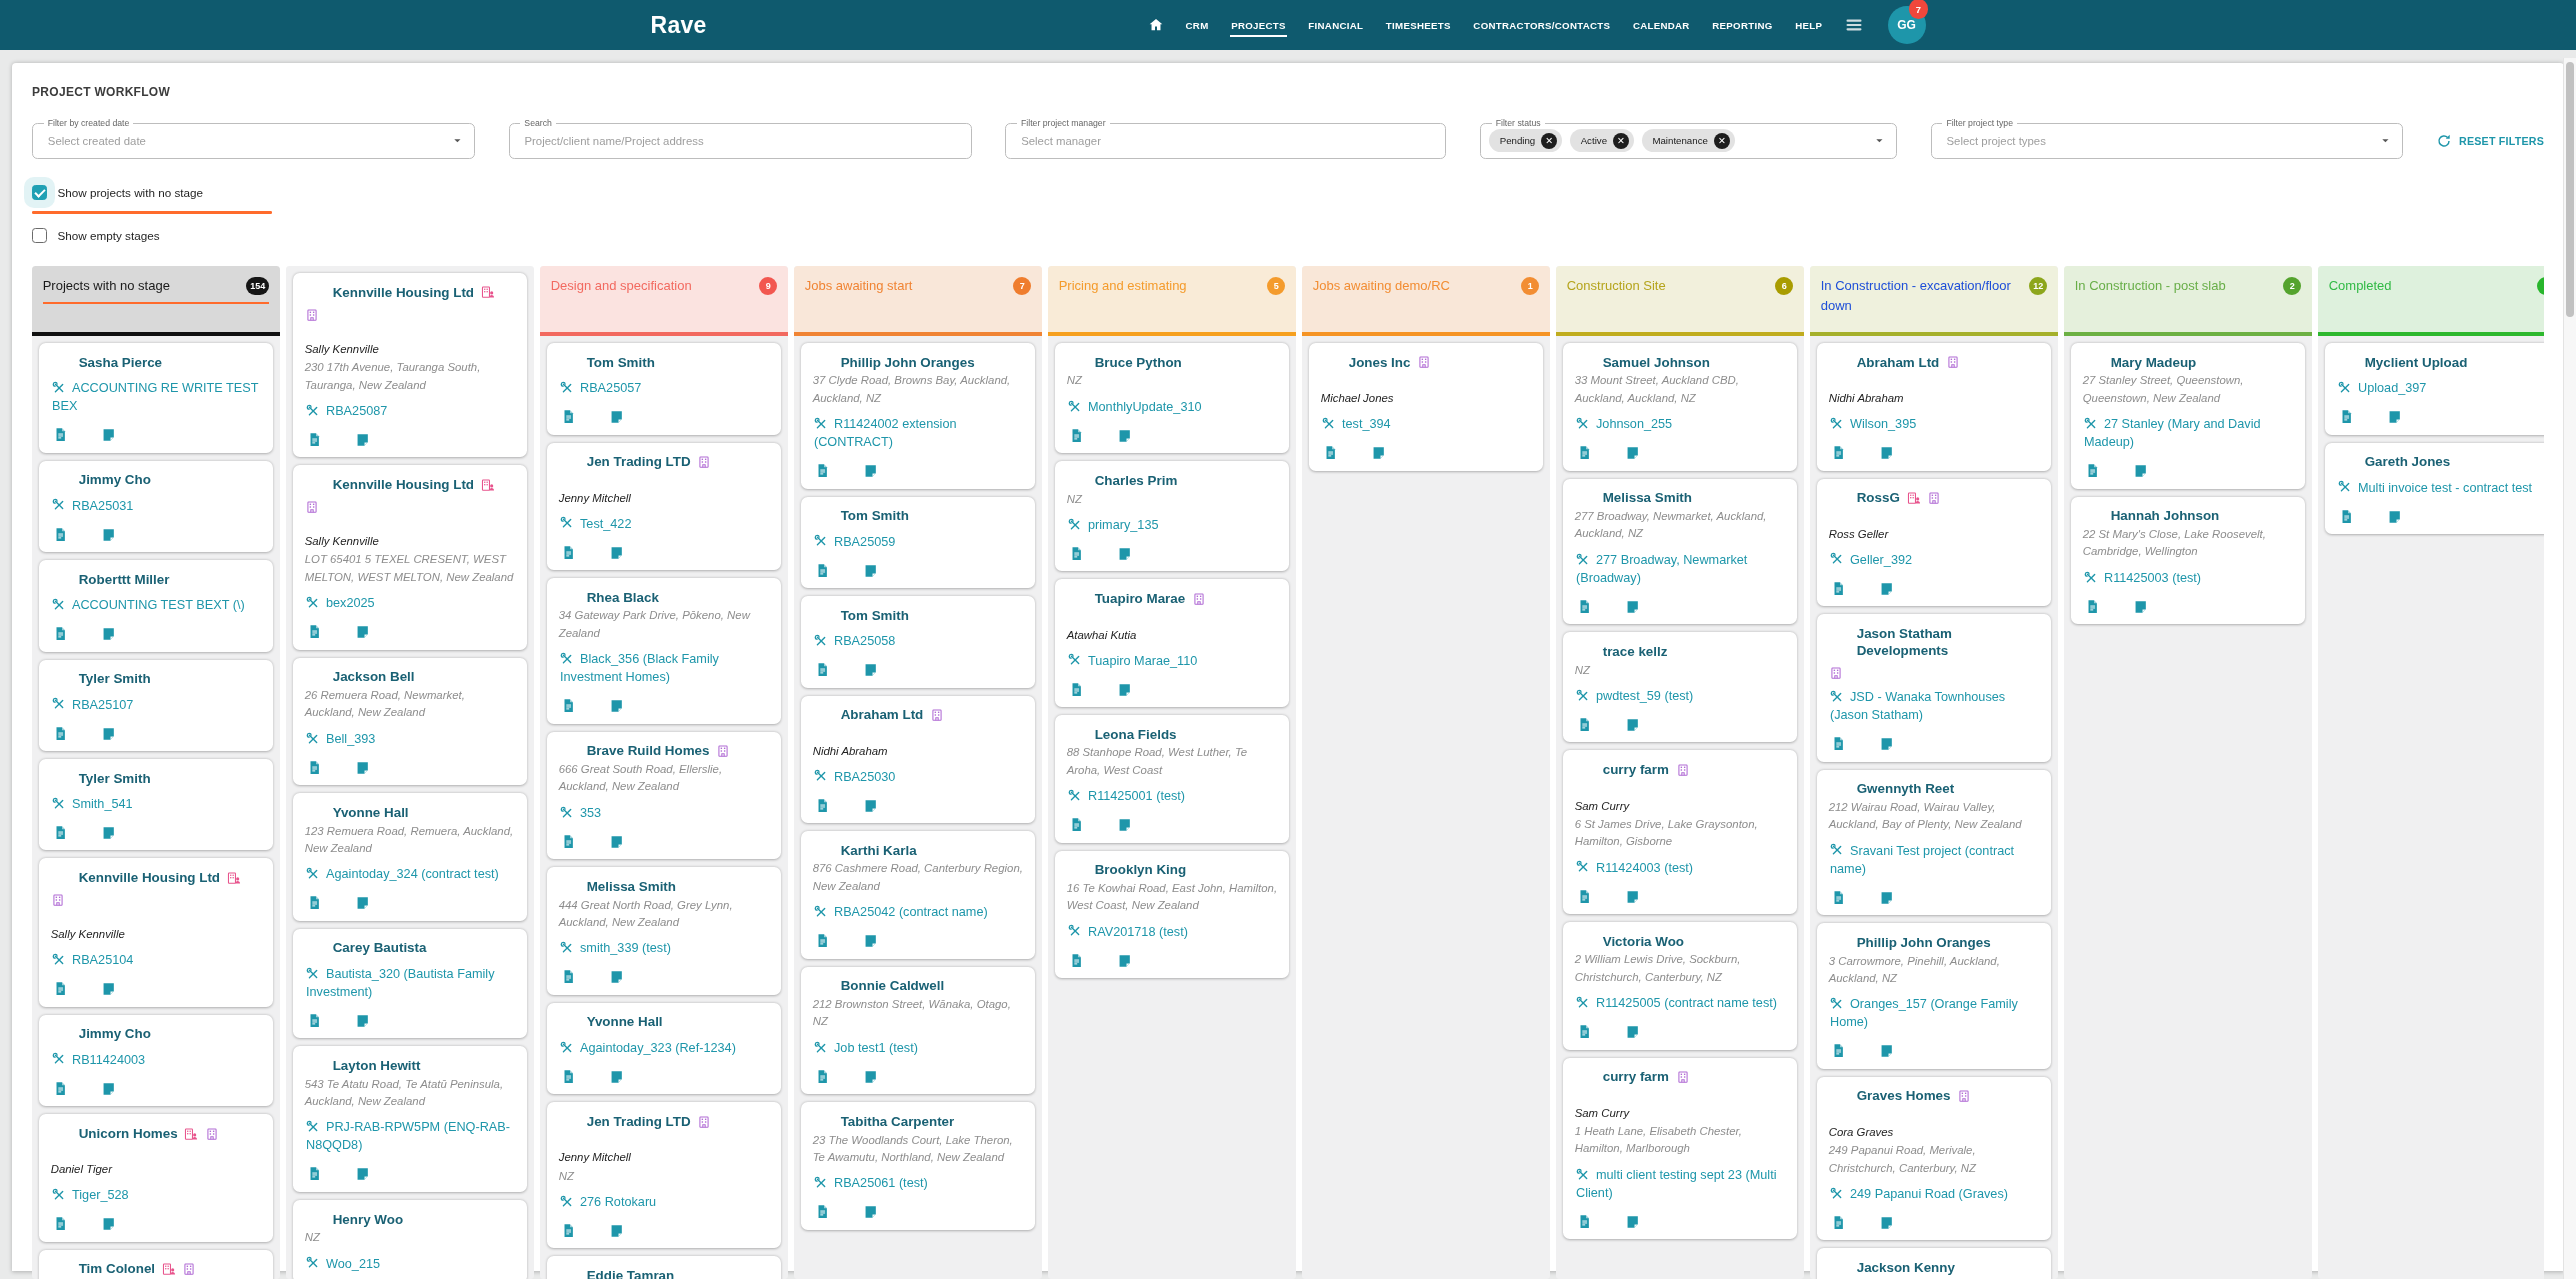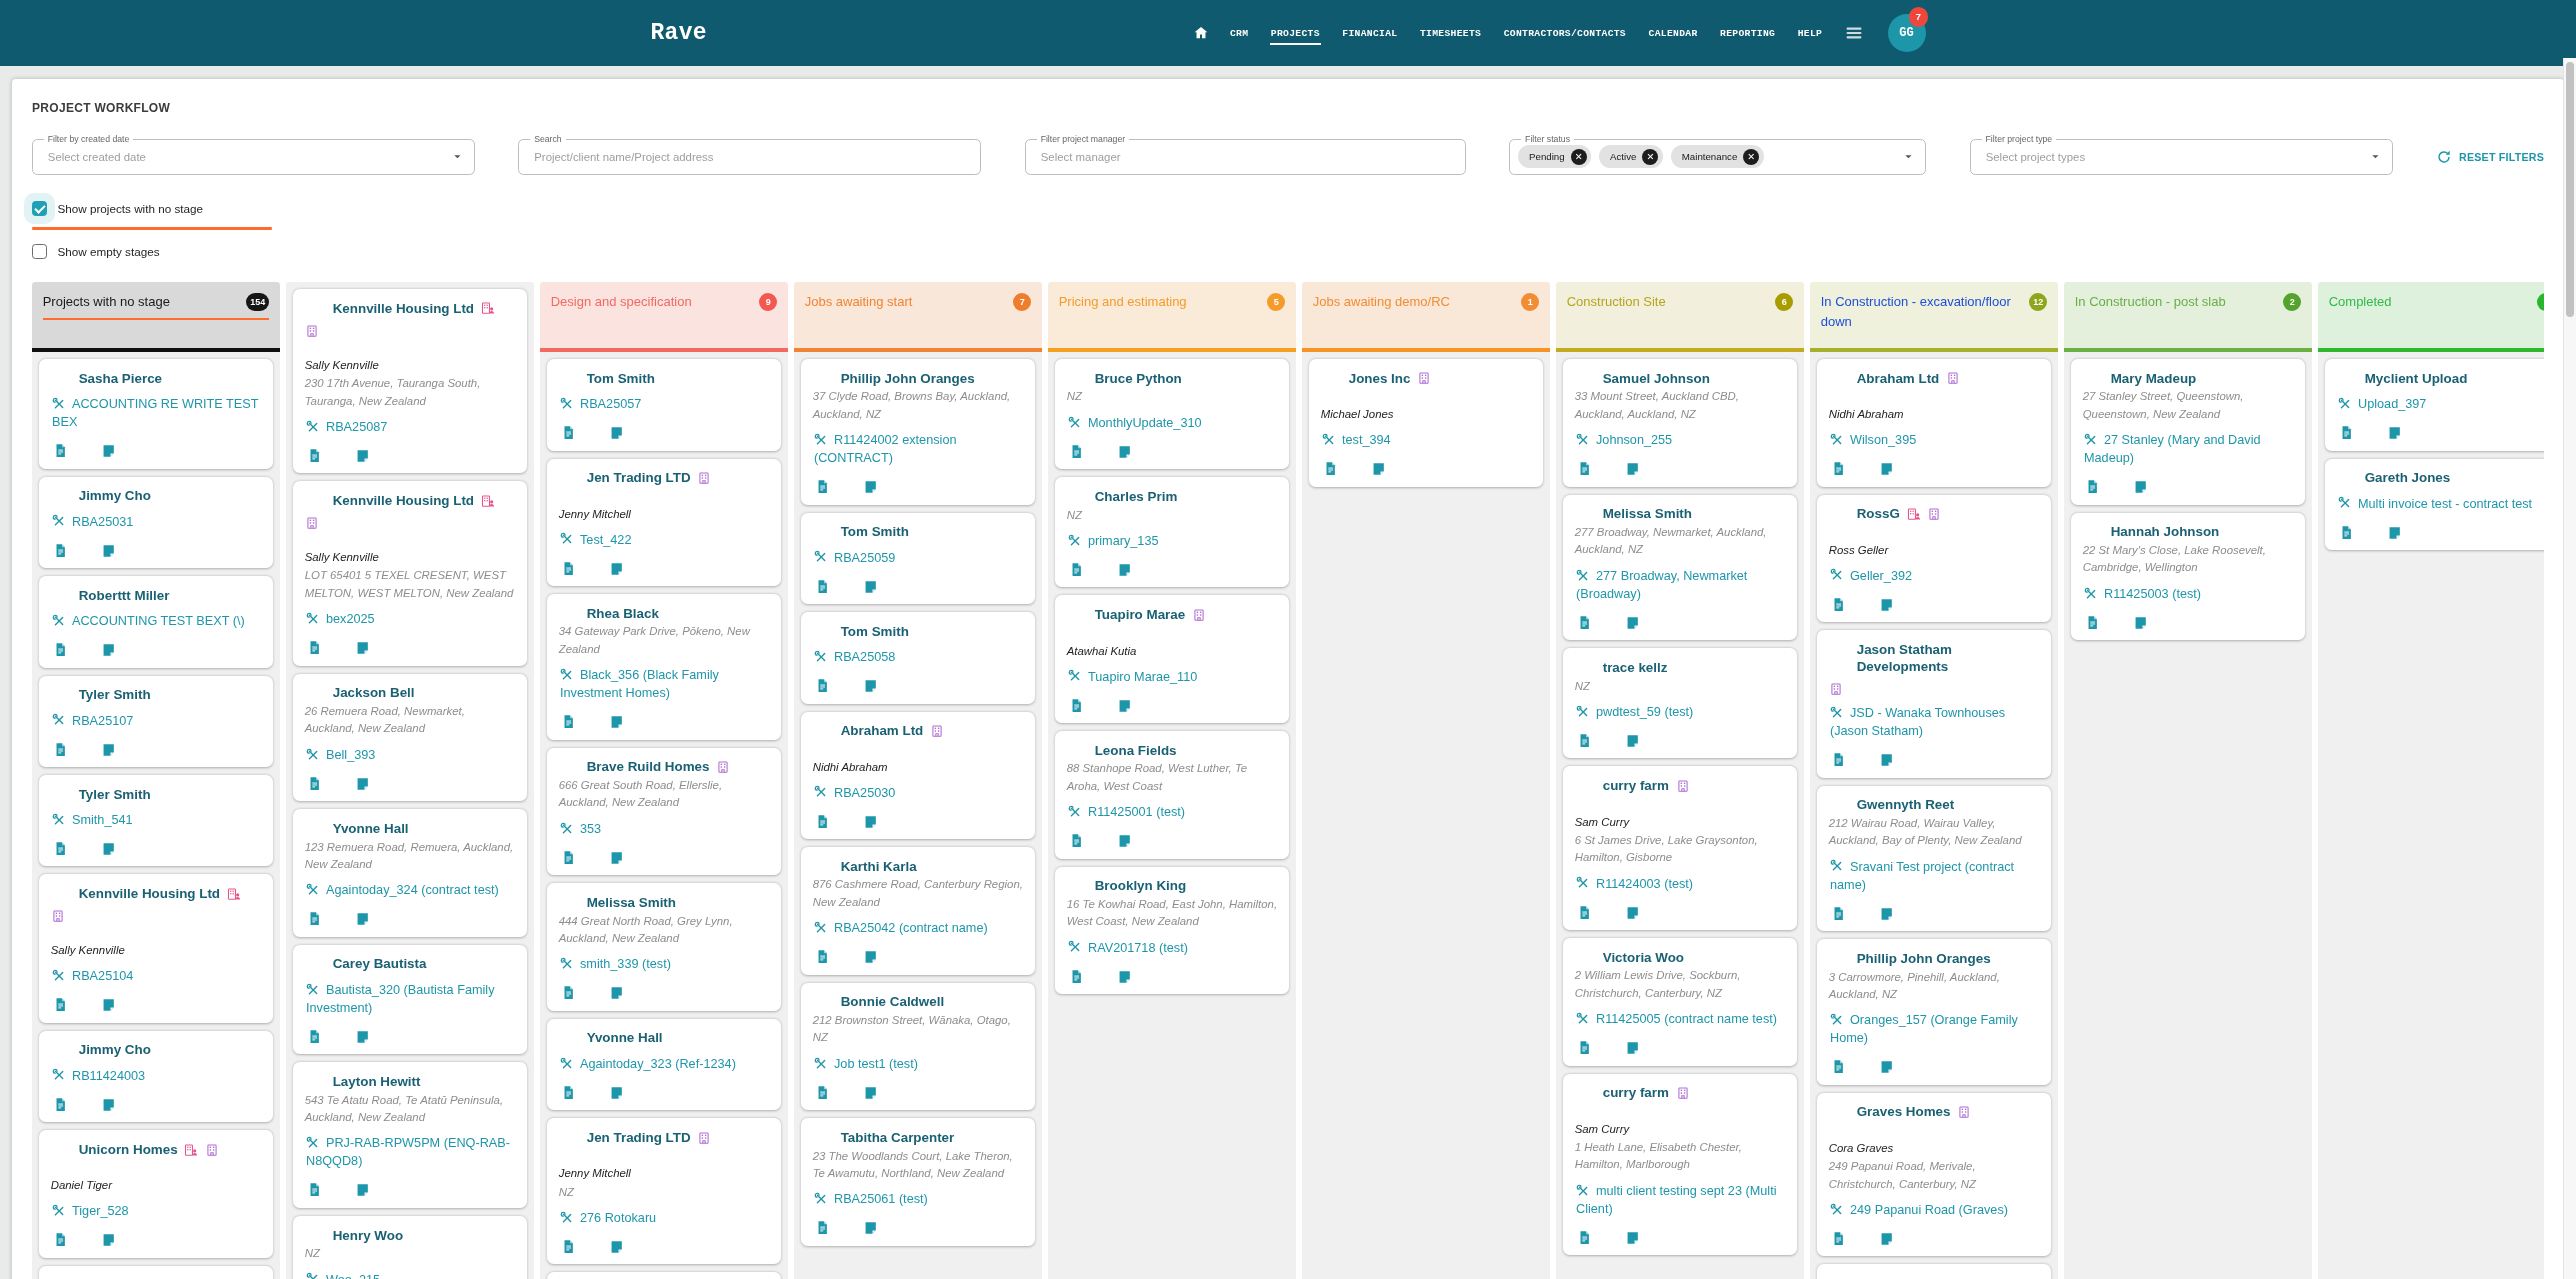--- a/index.html
+++ b/index.html
@@ -1,20 +1,20 @@
 <!DOCTYPE html>
 <html style="font-size:10.7px"><head>
 <meta charset="utf-8">
 <style>
   * { margin:0; padding:0; box-sizing:border-box; }
   html,body { width:2576px; height:1279px; overflow:hidden; background:#e9eaea;
               font-family:"Liberation Sans", sans-serif; }
 
   
-  .navbar { height:66px; background:#0f5a6e; position:relative; z-index:5;font-family:Liberation Mono, monospace; }
+  .navbar { height:50px; background:#0f5a6e; position:relative; z-index:5; }
   .nav-inner { width:1275px; height:100%; margin:0 auto; display:flex; align-items:center; position:relative; }
   .logo { color:#fff; font-size:23px; font-weight:bold; letter-spacing:0.3px; }
   .nav-right { margin-left:auto; display:flex; align-items:center; gap:20px; }
   .nav-item { color:#fff; font-size:9.7px; font-weight:bold; letter-spacing:0.3px; cursor:pointer;
               padding:6.7px 1.3px 4.7px; border-bottom:2px solid transparent; white-space:nowrap; }
   .nav-item.active { border-bottom-color:#fff; }
   .nav-home { display:flex; align-items:center; }
   .nav-home svg { width:16px; height:16px; color:#fff; }
   .menu-btn svg { width:20px; height:20px; color:#cfdcdf; }
   .avatar-wrap { position:relative; margin-left:4px; }
@@ -32,21 +32,21 @@
   
   .filters { display:flex; justify-content:space-between; align-items:flex-start; margin-bottom:20px; }
   .field { position:relative; border:1px solid #bdbdbd; border-radius:5.4px; height:36px;
            display:flex; align-items:center; background:#fff; cursor:text; }
   .field .flabel { position:absolute; top:-6px; left:10.7px; background:#fff; padding:0 4px;
                    font-size:8.7px; color:#666; white-space:nowrap; }
   .field .phold { font-size:11.4px; color:#9e9e9e; padding-left:14.8px; white-space:nowrap; }
   .field .chev { margin-left:auto; margin-right:9.4px; display:flex; }
   .field .chev svg { width:14.8px; height:14.8px; color:#555; }
   .f-search { width:463px; } .f-date { width:443px; } .f-mgr { width:441px; }
-  .f-status { width:417px; cursor:pointer; } .f-type { width:423px; cursor:pointer; }
+  .f-status { width:417px; cursor:pointer; } .f-type { width:472px; cursor:pointer; }
   .chips { display:flex; gap:8px; padding-left:8px; }
   .chip { background:#e2e2e2; border-radius:12px; height:23px; display:flex; align-items:center;
           gap:6px; padding:0 4.7px 0 10.7px; font-size:9.7px; color:#1a1a1a; }
   .chip .x { width:16px; height:16px; border-radius:50%; background:#1d1d1d; color:#fff;
              font-size:9.4px; display:flex; align-items:center; justify-content:center; cursor:pointer; }
   .reset { align-self:center; display:flex; align-items:center; gap:6.7px; color:#1e96aa;
            font-size:10.7px; font-weight:bold; letter-spacing:0.2px; cursor:pointer; white-space:nowrap; }
   .reset svg { width:16px; height:16px; }
 
   

